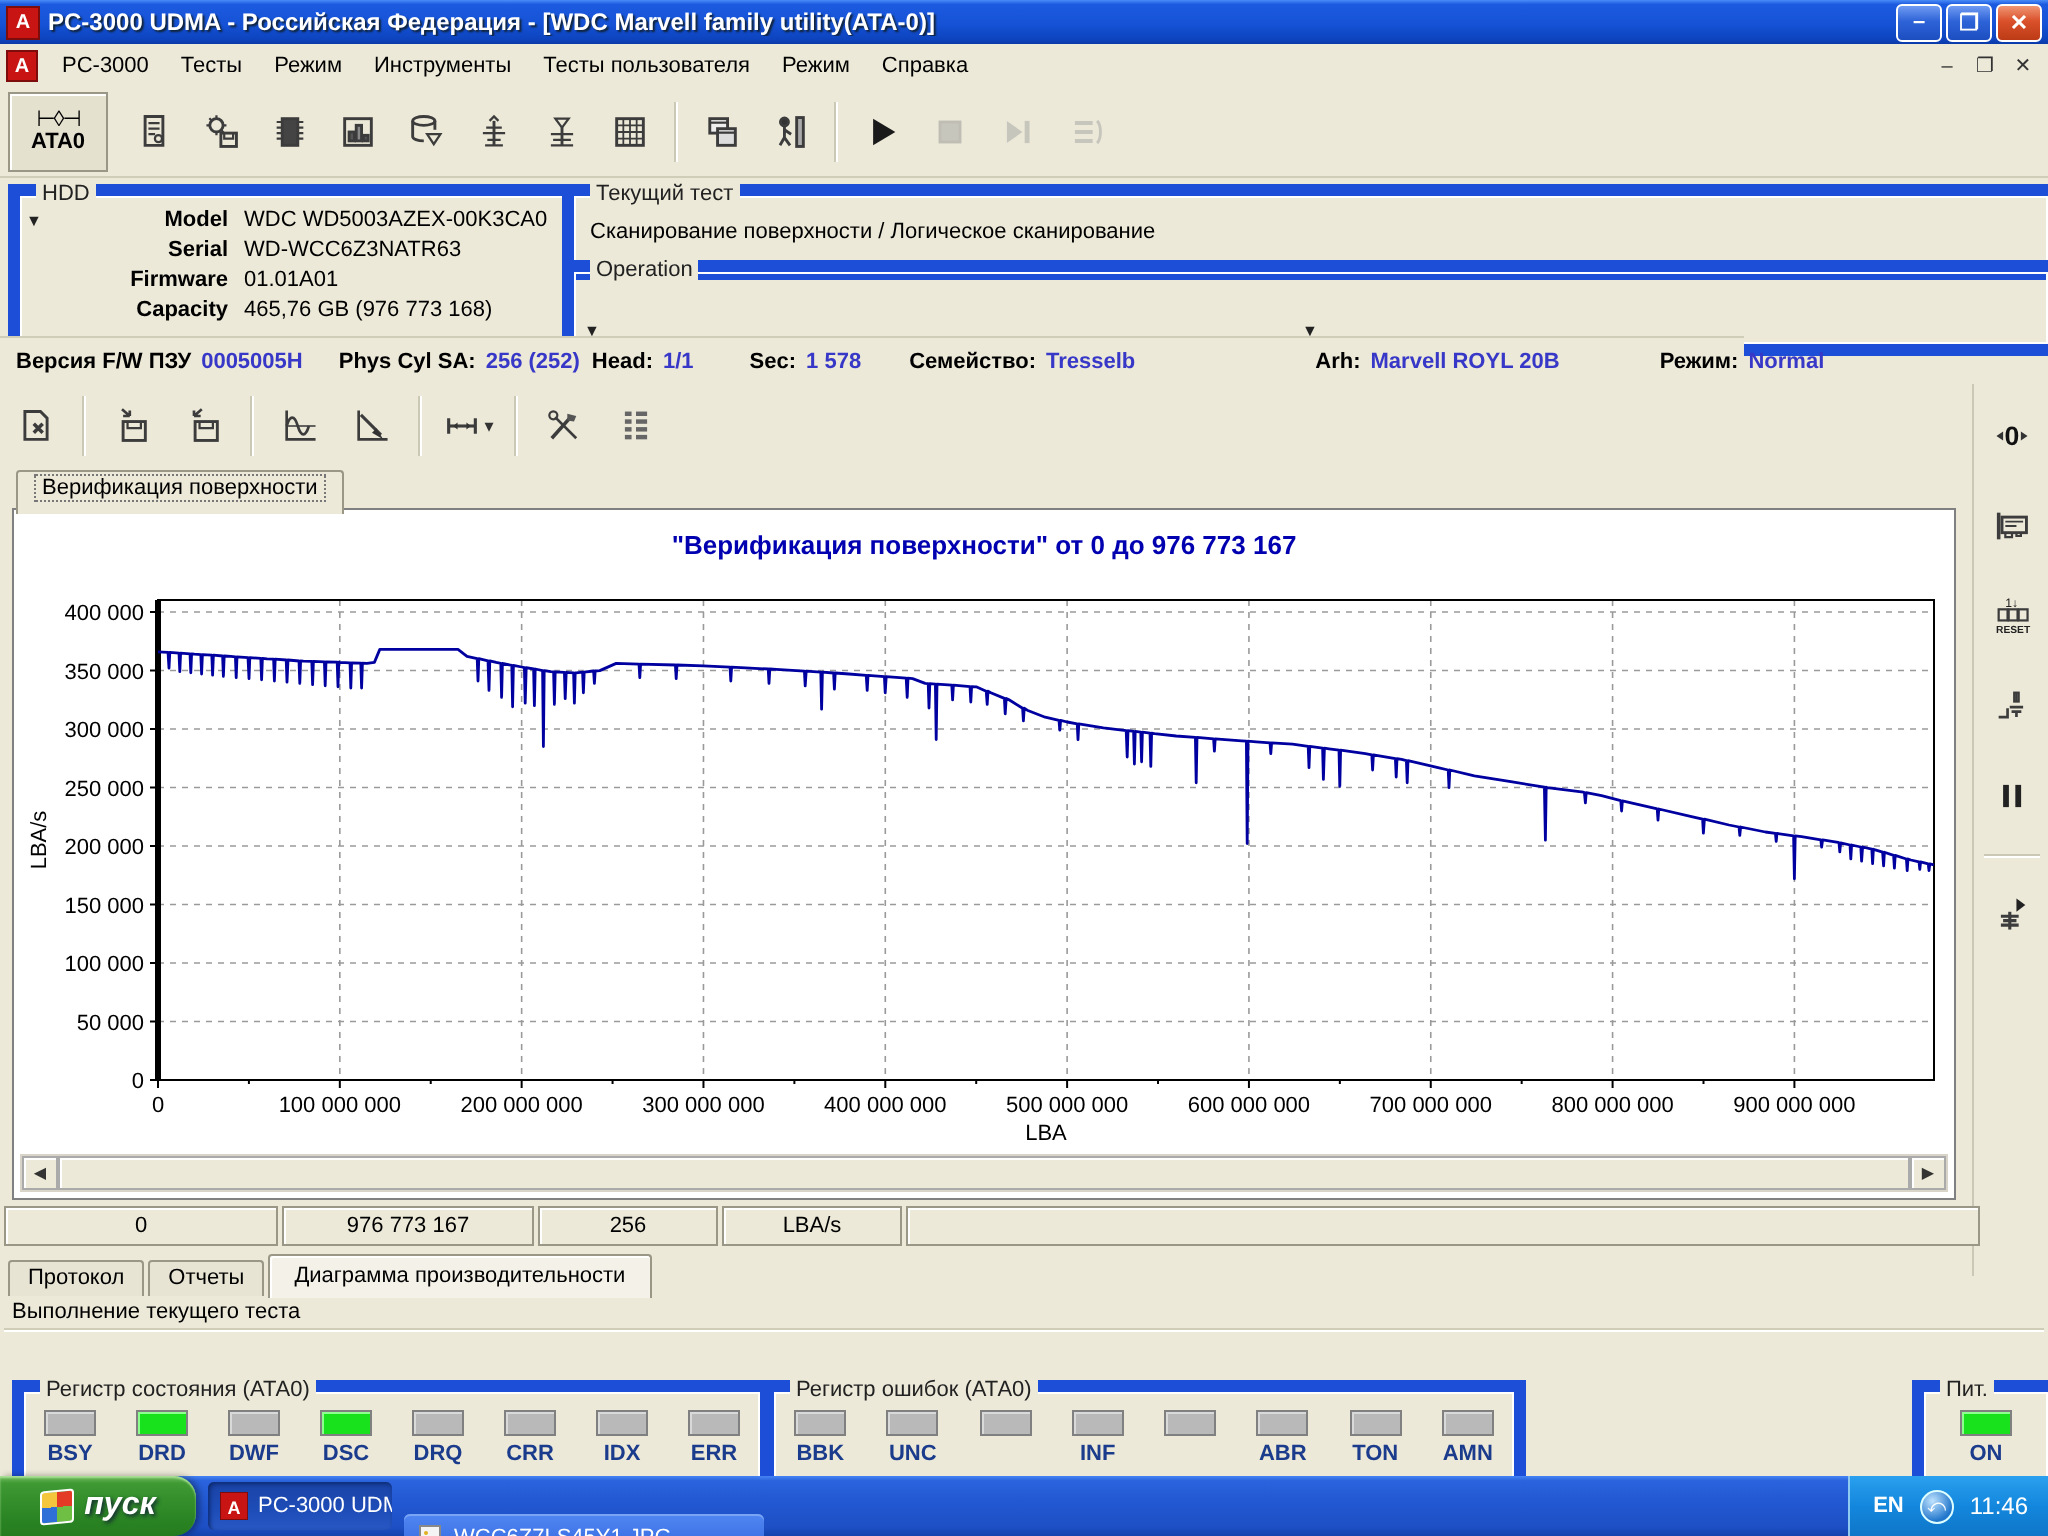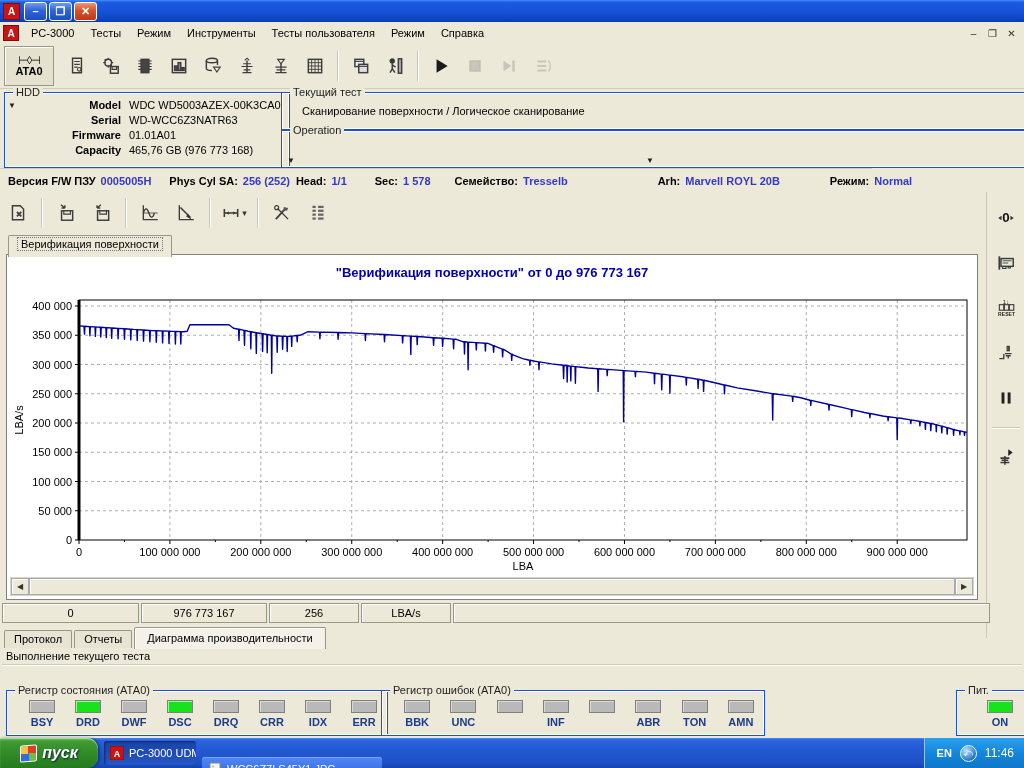--- a/index.html
+++ b/index.html
@@ -37,21 +37,21 @@
   .icon svg{display:block;}
   #toolbar2{position:absolute;left:0;top:194px;width:984px;height:38px;display:flex;align-items:center;background:#ece9d8;}
   #toolbar2 .tb-btn{width:36px;height:30px;}
   .dd-arrow{font-size:9px;color:#333;margin-left:1px;}
   
   #side-toolbar{position:absolute;left:986px;top:192px;width:38px;height:446px;border-left:1px solid #cbc8b5;
     display:flex;flex-direction:column;align-items:center;padding-top:8px;box-sizing:border-box;background:#ece9d8;}
   #side-toolbar .tb-btn{width:32px;height:36px;margin-bottom:9px;flex-direction:column;}
   .vsep{width:28px;height:1px;background:#cbc8b5;border-bottom:1px solid #fff;margin:2px 0 10px;}
   
-  .groupbox{position:absolute;border:1px solid #1d4ed8;box-shadow:1px 1px 0 #fff inset, -1px -1px 0 #fff inset;padding-left:12px;}
+  .groupbox{position:absolute;border:6px solid #1d4ed8;box-shadow:1px 1px 0 #fff inset, -1px -1px 0 #fff inset;}
   .gb-legend{position:absolute;top:-7px;left:8px;background:#ece9d8;padding:0 3px;color:#222;}
   #hdd-box{left:4px;top:92px;width:272px;height:74px;}
   .hdd-row{display:flex;margin-top:3px;}
   .hdd-label{width:104px;text-align:right;font-weight:bold;padding-right:8px;}
   .hdd-drop{position:absolute;left:3px;top:8px;font-size:8px;color:#222;}
   #test-box{left:281px;top:92px;width:737px;height:36px;}
   #test-box .val{margin:12px 0 0 8px;}
   #oper-box{left:281px;top:130px;width:737px;height:36px;}
   .oper-drop{position:absolute;bottom:2px;font-size:8px;color:#222;}
   
@@ -120,20 +120,21 @@
     border:1px solid #dff;display:flex;align-items:center;justify-content:center;color:#fff;font-size:9px;margin-right:8px;}
   #tray .time{font-size:12px;}
 </style>
 </head>
 <body>
 
 <div id="app">
 
   <div id="titlebar">
     <div class="app-logo">A</div>
+    <div id="title-text">PC-3000 UDMA - Российская Федерация - [WDC Marvell family utility(ATA-0)]</div>
     <div class="winbtn">–</div>
     <div class="winbtn">❐</div>
     <div class="winbtn close">✕</div>
   </div>
 
   <div id="menubar">
     <div class="app-logo" style="width:14px;height:14px;">A</div>
     <div id="menu-items" style="display:flex;">
         <div class="menu-item">PC-3000</div>
         <div class="menu-item">Тесты</div>

